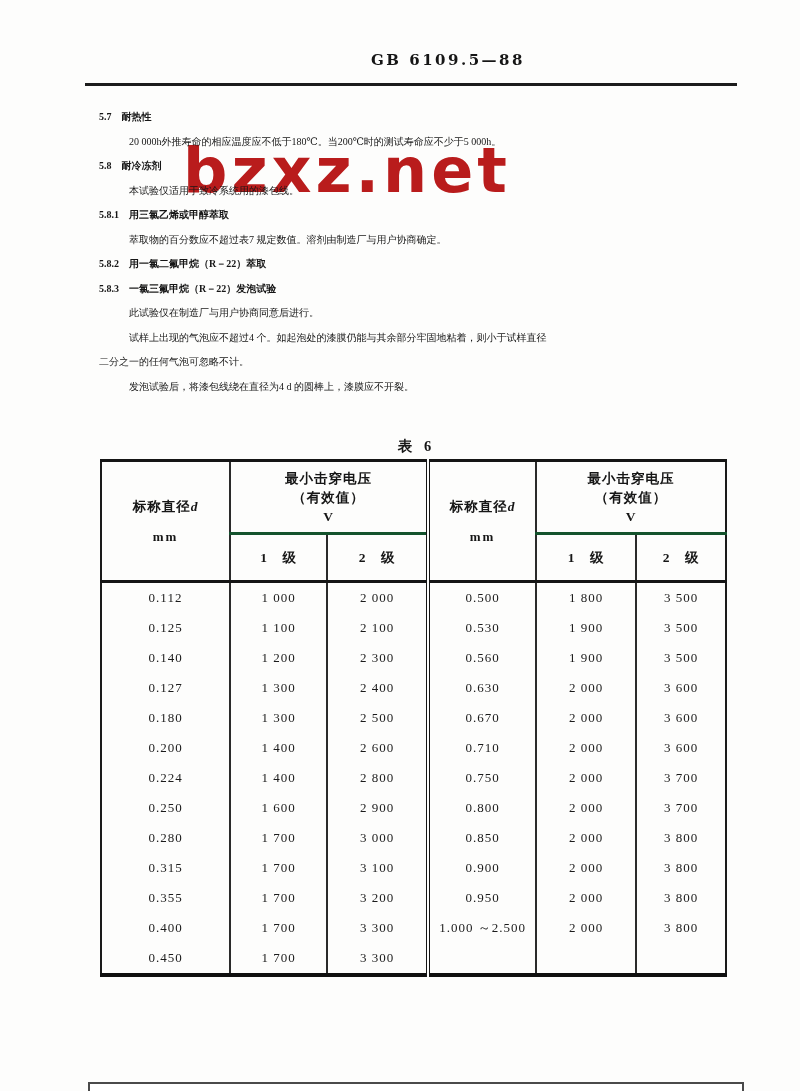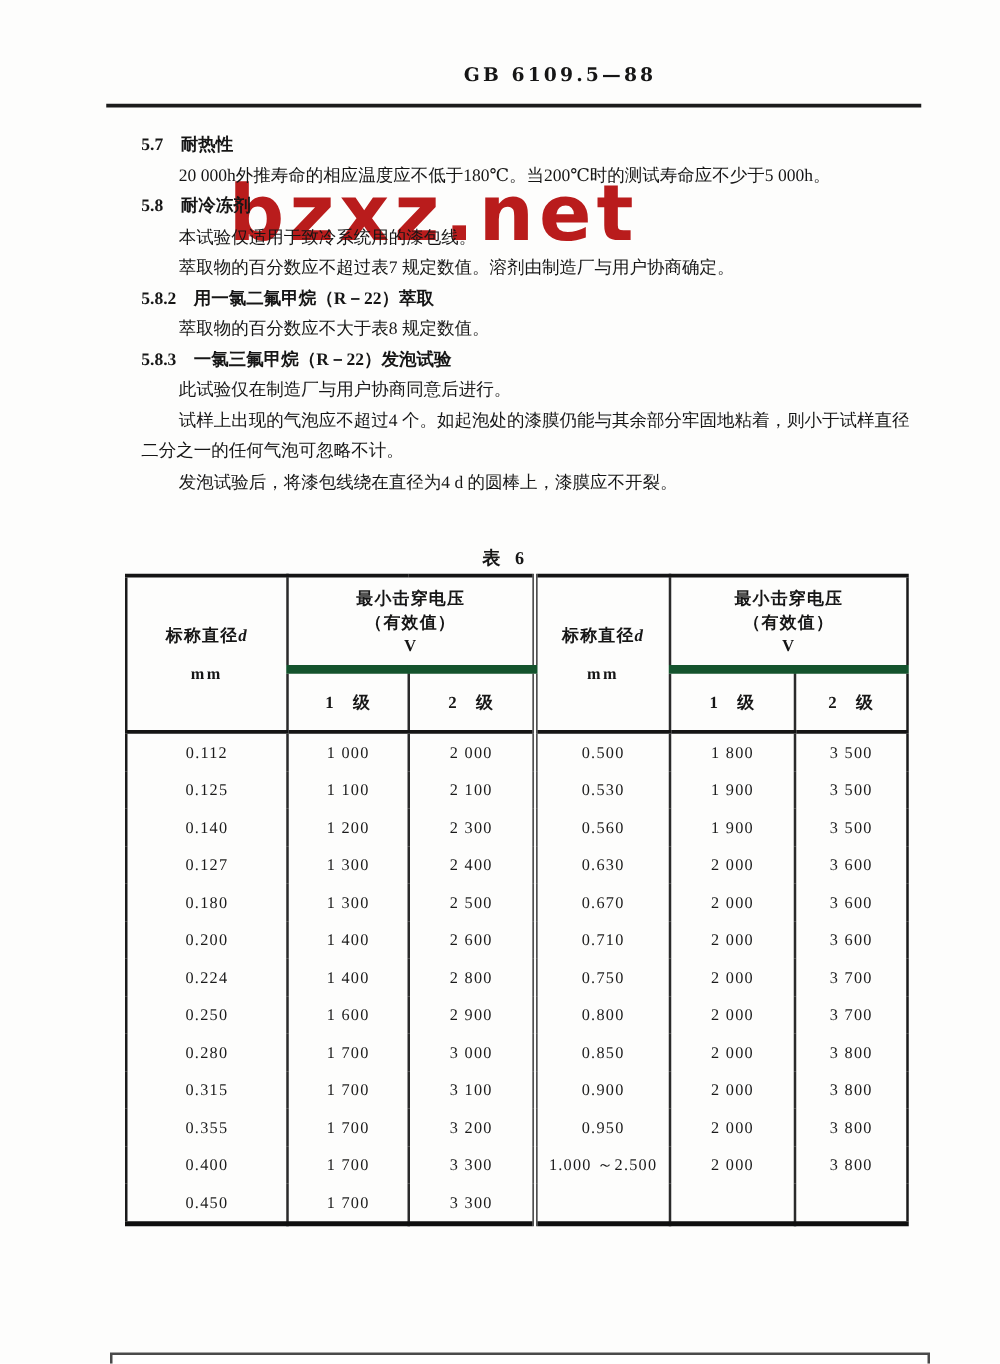--- a/index.html
+++ b/index.html
@@ -20,40 +20,40 @@
     background:#1c1c1c;
   }
   .watermark {
     position:absolute; top:134px; left:183px; z-index:0;
     font-family:"DejaVu Sans","Liberation Sans",sans-serif;
     font-weight:700; font-size:62px; letter-spacing:4px; color:#b91c1c;
     user-select:none;
   }
   .content {
     position:absolute; top:105px; left:99px; width:640px; z-index:1;
-    font-size:14px; line-height:24.5px; white-space:nowrap;margin-left:14px;
+    font-size:10px; line-height:24.5px; white-space:nowrap;
   }
   .content .heading { font-weight:bold; }
   .content .indent { text-indent:30px; }
   .content .flush { text-indent:0; }
   .table-title {
-    position:absolute; top:437px; left:92px; width:625px; z-index:1;
+    position:absolute; top:437px; left:104px; width:625px; z-index:1;
     text-align:center; font-size:14.5px; font-weight:bold; letter-spacing:4px;
   }
   table.t6 {
     position:absolute; top:459px; left:100px; z-index:1;
     width:625px; table-layout:fixed; border-collapse:collapse;
     border:2px solid #1a1a1a; border-top:3px solid #151515; border-bottom:4px solid #0f0f0f;
   }
   .t6 td { padding:0; text-align:center; vertical-align:middle; overflow:hidden; }
   .t6 .hd { font-size:13.5px; font-weight:bold; }
   .t6 .diam-cell { height:118px; border-bottom:3px solid #151515;border-radius:32px; }
   .t6 .diam-line { letter-spacing:1px; }
   .t6 .diam-unit { margin-top:13px; letter-spacing:2px; font-size:13px; }
-  .t6 .volt-cell { height:70px; border-bottom:7px solid #14532d; line-height:19px; letter-spacing:1px; }
+  .t6 .volt-cell { height:70px; border-bottom:3px solid #14532d; line-height:19px; letter-spacing:1px; }
   .t6 .grade-cell { height:45px; border-bottom:3px solid #151515; letter-spacing:1px;border-radius:15px; }
   .t6 .bl { border-left:2px solid #2a2a2a; }
   .t6 .bl-dbl { border-left:4px double #151515; }
   .t6 .sym { font-style:italic; font-weight:bold; }
   .t6 tbody td { height:30px; font-size:13px; letter-spacing:1px; color:#1b1b1b; }
   .t6 tbody .b1,.t6 tbody .b2,.t6 tbody .b4,.t6 tbody .b5 { border-left:2px solid #2a2a2a; }
   .t6 tbody .b3 { border-left:4px double #151515; }
   .bottom-box {
     position:absolute; top:1082px; left:88px; width:652px; height:40px;
     border:2px solid #4a4a4a; background:#ffffff;
@@ -67,23 +67,23 @@
   <div class="std-code">GB 6109.5—88</div>
   <div class="header-rule"></div>
 
   <div class="watermark">bzxz.net</div>
 
   <div class="content">
     <div class="heading">5.7　耐热性</div>
     <div class="indent">20 000h外推寿命的相应温度应不低于180℃。当200℃时的测试寿命应不少于5 000h。</div>
     <div class="heading">5.8　耐冷冻剂</div>
     <div class="indent">本试验仅适用于致冷系统用的漆包线。</div>
+    <div class="heading">5.8.1　用三氯乙烯或甲醇萃取</div>
     <div class="indent">萃取物的百分数应不超过表7 规定数值。溶剂由制造厂与用户协商确定。</div>
     <div class="heading">5.8.2　用一氯二氟甲烷（R－22）萃取</div>
-    <div class="indent">萃取物的百分数应不大于表8 规定数值。</div>
     <div class="heading">5.8.3　一氯三氟甲烷（R－22）发泡试验</div>
     <div class="indent">此试验仅在制造厂与用户协商同意后进行。</div>
     <div class="indent">试样上出现的气泡应不超过4 个。如起泡处的漆膜仍能与其余部分牢固地粘着，则小于试样直径</div>
     <div class="flush">二分之一的任何气泡可忽略不计。</div>
     <div class="indent">发泡试验后，将漆包线绕在直径为4 d 的圆棒上，漆膜应不开裂。</div>
   </div>
 
   <div class="table-title">表 6</div>
 
   <table class="t6">

